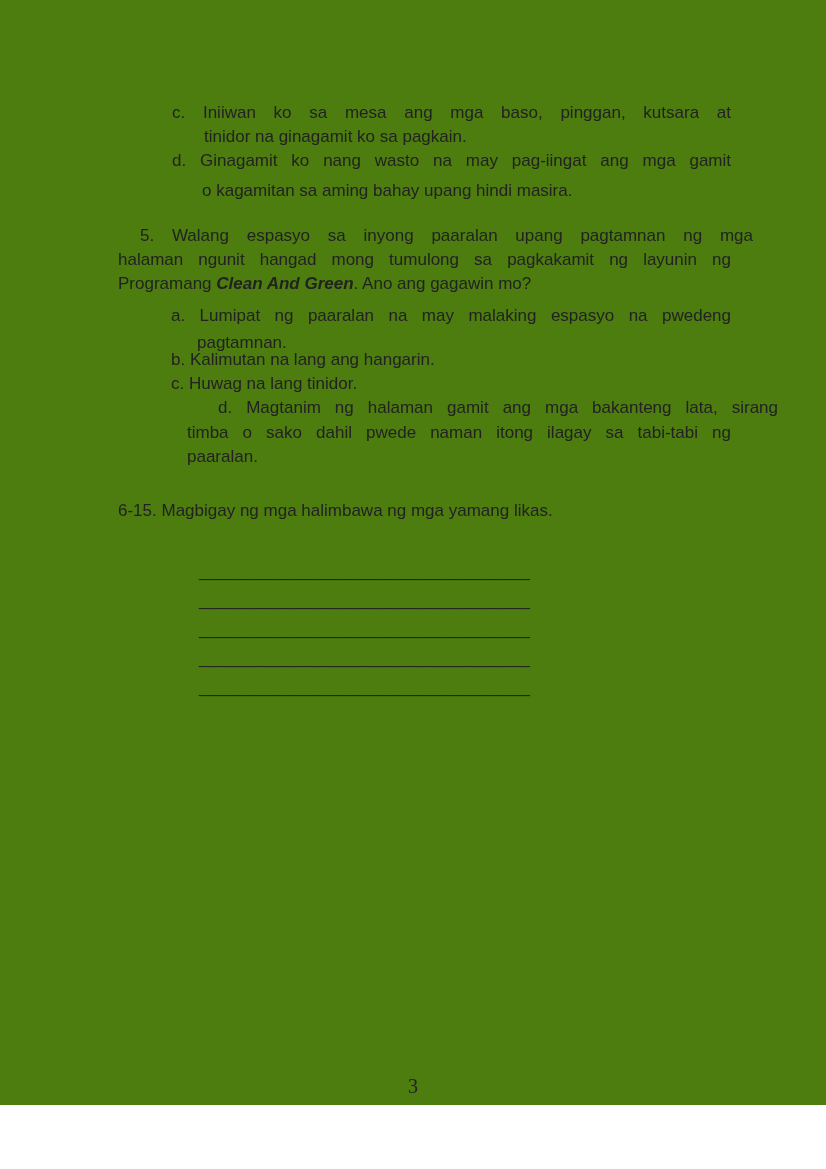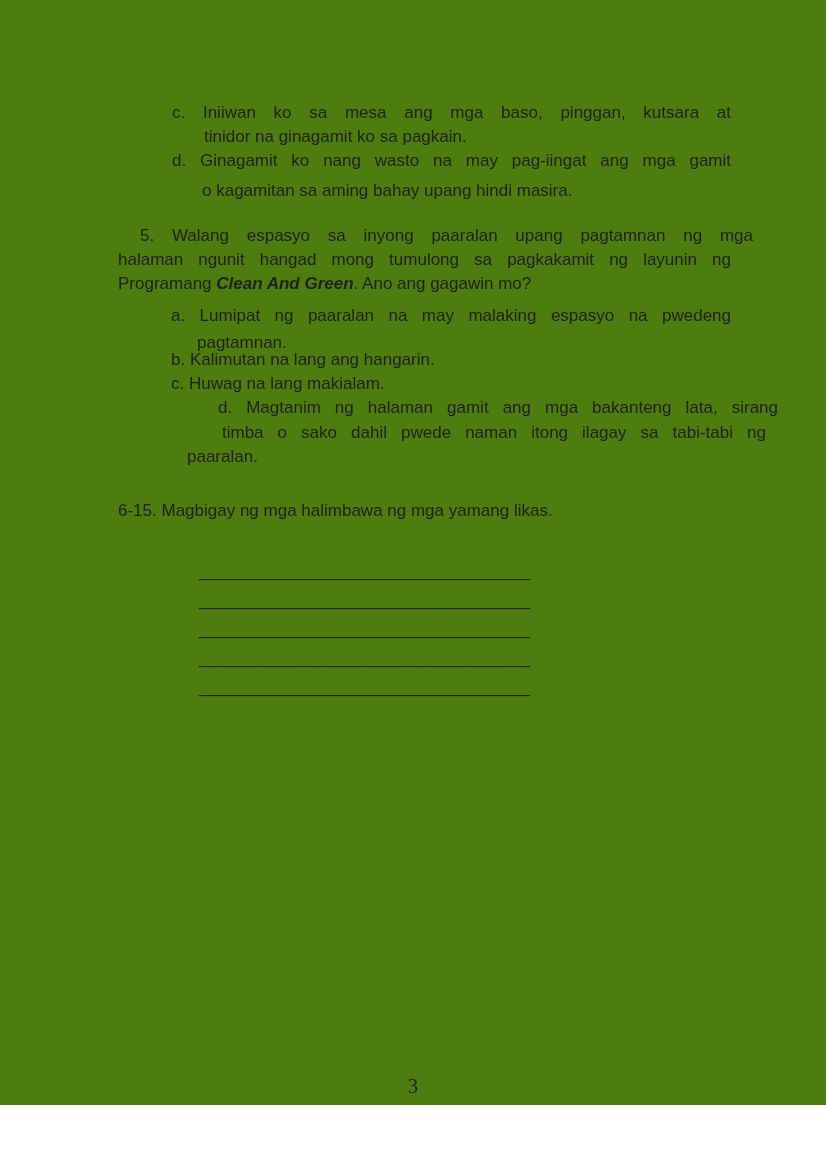--- a/index.html
+++ b/index.html
@@ -29,21 +29,21 @@
   .q5s1 { top: 224px; left: 118px; width: 613px; margin-left: 22px; }
   .q5s2 { top: 248px; left: 118px; width: 613px; }
   .q5s3 { top: 272px; left: 118px; text-align: center; }
 
   
   .q5a1 { top: 304px; left: 171px; width: 560px; }
   .q5a2 { top: 323px; left: 197px; margin-top: 8px; }
   .q5b  { top: 348px; left: 171px; }
   .q5c  { top: 372px; left: 171px; }
   .q5d1 { top: 396px; left: 171px; width: 560px; margin-left: 47px; }
-  .q5d2 { top: 421px; left: 187px; width: 544px; margin-left: 35px; }
+  .q5d2 { top: 421px; left: 187px; width: 544px; }
   .q5d3 { top: 445px; left: 187px; }
 
   
   .q6 { top: 499px; left: 118px; }
 
   .blanks { top: 557px; left: 175px; margin-left: 24px; }
   .blank-line {
     line-height: 29px;
     white-space: nowrap;
     letter-spacing: 0;
@@ -78,21 +78,21 @@
 
   <div class="ln jst q5s1">5. Walang espasyo sa inyong paaralan upang pagtamnan ng mga</div>
   <div class="ln jst q5s2">halaman ngunit hangad mong tumulong sa pagkakamit ng layunin ng</div>
   <div class="ln left q5s3">
     <span>Programang </span><span class="emph">Clean And Green</span><span>. Ano ang gagawin mo?</span>
   </div>
 
   <div class="ln jst q5a1">a. Lumipat ng paaralan na may malaking espasyo na pwedeng</div>
   <div class="ln left q5a2">pagtamnan.</div>
   <div class="ln left q5b">b. Kalimutan na lang ang hangarin.</div>
-  <div class="ln left q5c">c. Huwag na lang makialam.</div>
+  <div class="ln left q5c">c. Huwag na lang tinidor.</div>
   <div class="ln jst q5d1">d. Magtanim ng halaman gamit ang mga bakanteng lata, sirang</div>
   <div class="ln jst q5d2">timba o sako dahil pwede naman itong ilagay sa tabi-tabi ng</div>
   <div class="ln left q5d3">paaralan.</div>
 
   <div class="ln left q6">6-15. Magbigay ng mga halimbawa ng mga yamang likas.</div>
 
   <div class="ln blanks">
     <div class="blank-line">___________________________________</div>
     <div class="blank-line">___________________________________</div>
     <div class="blank-line">___________________________________</div>

